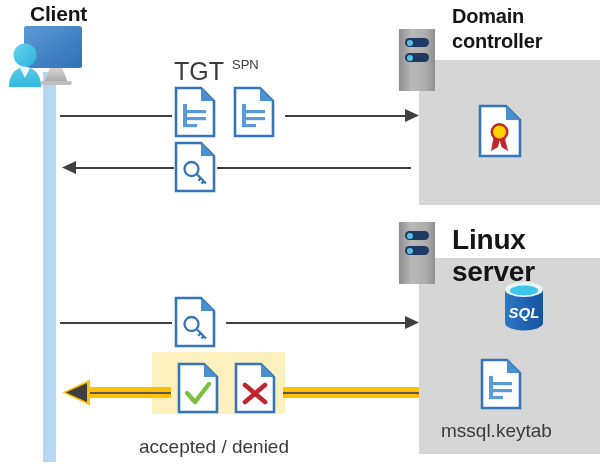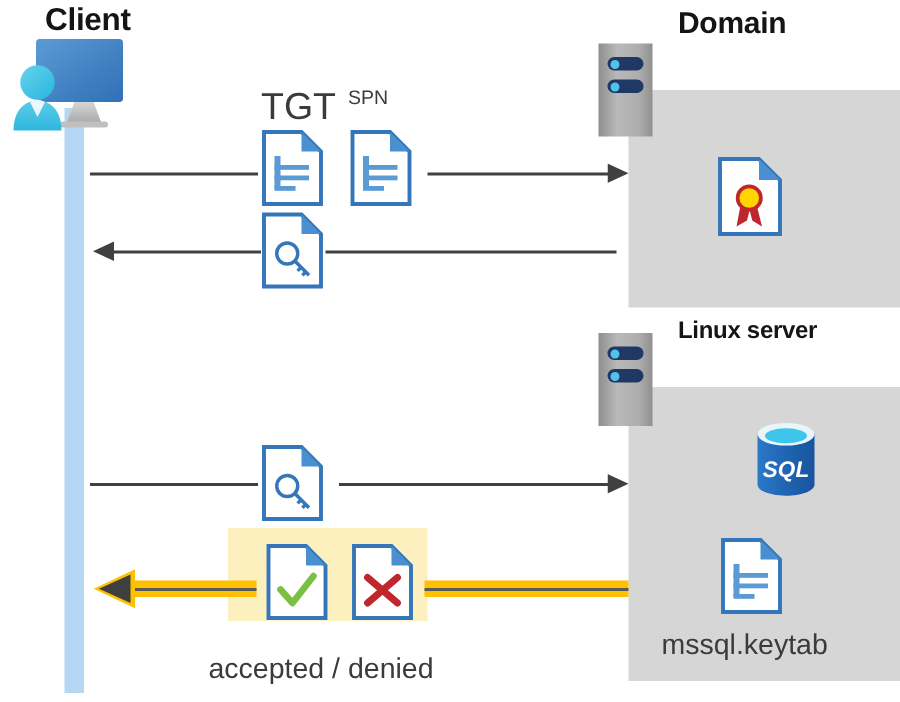--- a/index.html
+++ b/index.html
@@ -31,22 +31,22 @@
   }
   .label-dc {
     left: 452px; top: 4px;
     font-size: 20px;
     font-weight: bold;
     color: #151515;
     line-height: 25px;
     letter-spacing: -0.2px;
   }
   .label-linux {
-    left: 452px; top: 212px;
-    font-size: 16px;
+    left: 452px; top: 224px;
+    font-size: 28px;
     font-weight: bold;
     color: #151515;
     letter-spacing: -0.2px;
   }
   .label-tgt {
     left: 174px; top: 57px;
     font-size: 25px;
     color: #3b3b3b;
   }
   .label-spn {
@@ -166,20 +166,21 @@
   </div>
 
   <div class="abs label-client">Client</div>
 
   <div class="abs server srv-dc">
     <span class="pill p1"></span>
     <span class="pill p2"></span>
   </div>
   <div class="abs label-dc">
     <div>Domain</div>
+    <div>controller</div>
   </div>
 
   <div class="abs server srv-lnx">
     <span class="pill p1"></span>
     <span class="pill p2"></span>
   </div>
   <div class="abs label-linux">Linux server</div>
 
   <div class="abs line" style="left:60px; top:115px; width:112px;"></div>
   <div class="abs line" style="left:285px; top:115px; width:126px;"></div>

